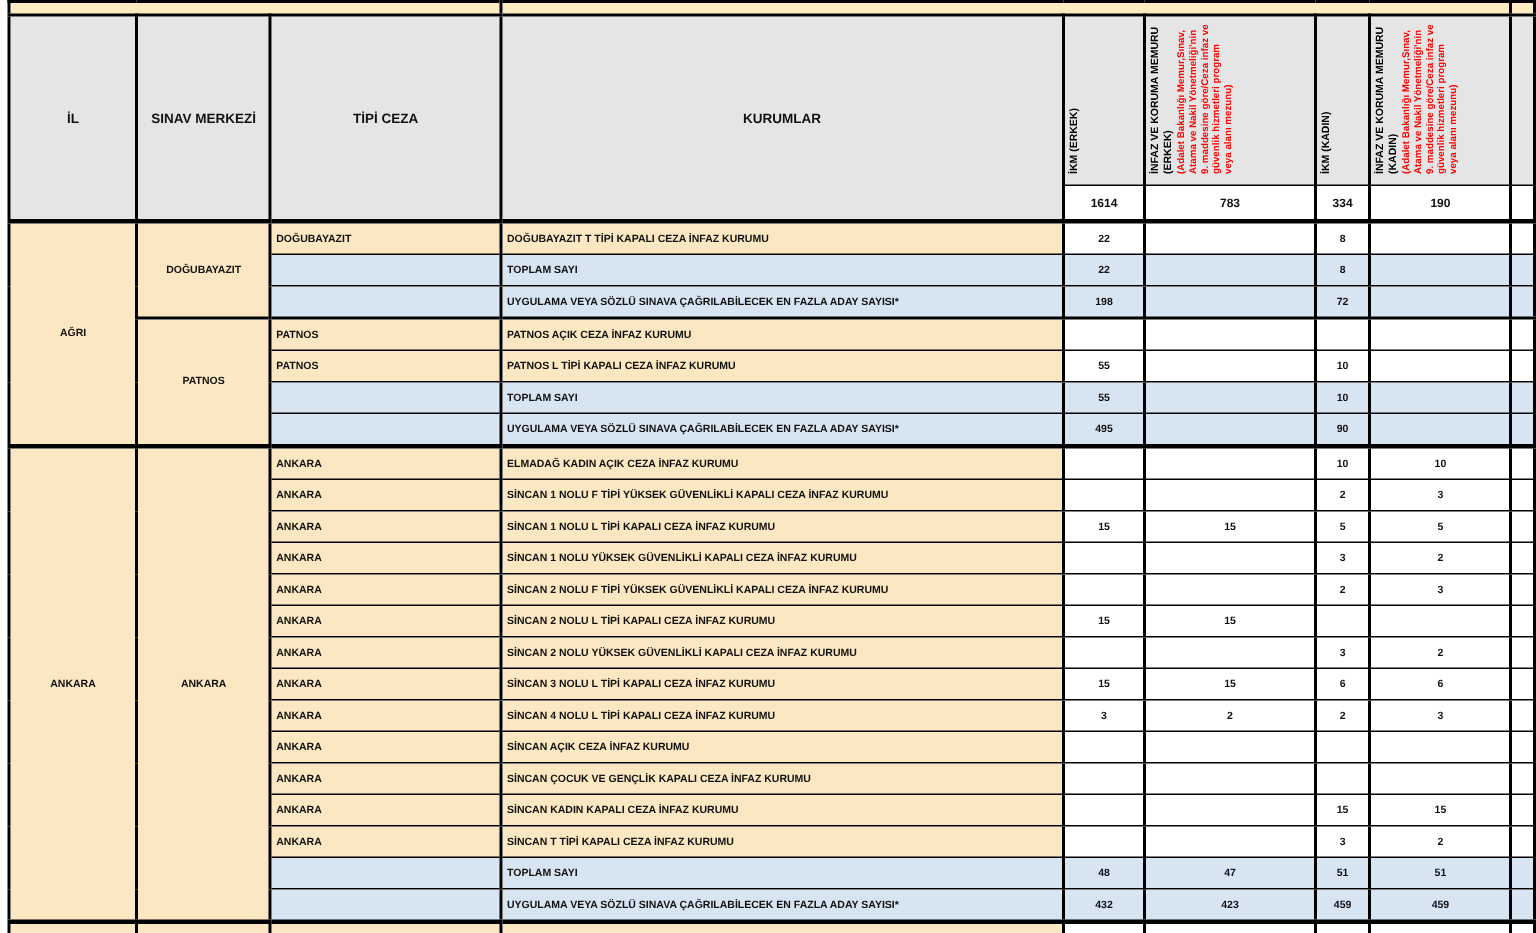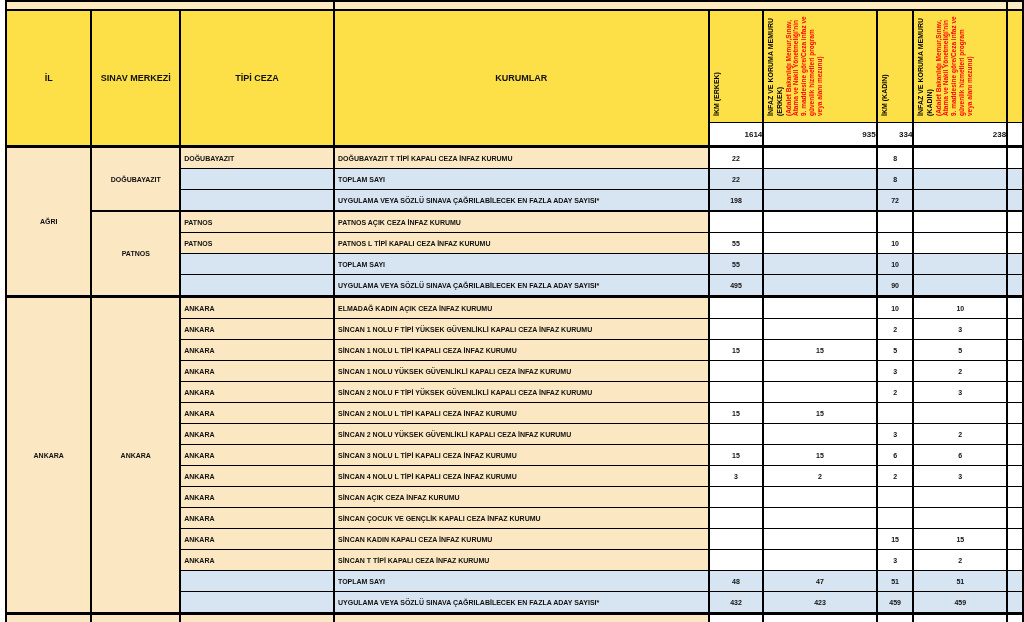--- a/index.html
+++ b/index.html
@@ -8,30 +8,30 @@
   table{border-collapse:collapse;table-layout:fixed;margin:0 0 0 5px;
         font-family:"Liberation Sans",sans-serif;font-weight:bold;color:#111111;
         border:2px solid #000;}
   td{border:1px solid #000;padding:0;overflow:hidden;white-space:nowrap;vertical-align:middle;}
   
   td.c2,td.c3,td.c4,td.c5,td.c6,td.c7,td.c8{border-left-width:2px;}
   td.c9{border-left-width:2.5px;}
   
   tr.strip td{background:#fcecc0;height:7px;border-bottom:2.5px solid #000;}
   
-  tr.hdr td{background:#fde047;}
+  tr.hdr td{background:#e5e5e5;}
   td.hcell{font-size:9px;text-align:center;}
   td.vhead{vertical-align:bottom;height:110px;text-align:left;}
   .vtext{display:inline-block;writing-mode:vertical-rl;transform:rotate(180deg);
          height:102px;margin:3px 2px 2px 3px;font-size:7px;line-height:1.25;
          text-align:left;white-space:normal;}
   .vtext .title{display:block;color:#000;}
   .vtext .red{display:block;color:#ff0000;font-size:6.5px;line-height:1.2;}
   
-  tr.totals td{background:#ffffff;height:22px;text-align:right;font-size:8px;
+  tr.totals td{background:#ffffff;height:22px;text-align:center;font-size:8px;
                border-bottom:2.5px solid #000;}
   
   tr.body td{height:20px;font-size:7px;}
   td.cream{background:#fbe7c1;}
   td.bluebg{background:#d7e4f1;}
   td.valw{background:#ffffff;}
   td.val{text-align:center;font-size:7.5px;}
   td.kur{text-align:left;padding-left:3px;}
   td.agir{text-align:left;padding-left:3px;}
   td.lbl{text-align:center;font-size:7.5px;}
@@ -85,23 +85,23 @@
         <td class="vhead c8">
           <span class="vtext">
             <span class="title">İNFAZ VE KORUMA MEMURU (KADIN)</span>
             <span class="red">(Adalet Bakanlığı Memur,Sınav, Atama ve Nakil Yönetmeliği'nin 9. maddesine göre/Ceza infaz ve güvenlik hizmetleri program veya alanı mezunu)</span>
           </span>
         </td>
         <td class="vhead c9"></td>
       </tr>
       <tr class="totals">
         <td class="c5">1614</td>
-        <td class="c6">935</td>
+        <td class="c6">783</td>
         <td class="c7">334</td>
-        <td class="c8">238</td>
+        <td class="c8">190</td>
         <td class="c9"></td>
       </tr>
     <tr class="body inst section-first">
           <td class="cream lbl c1" rowspan="7">AĞRI</td>
           <td class="cream lbl c2" rowspan="3">DOĞUBAYAZIT</td>
           <td class="cream agir c3">DOĞUBAYAZIT</td>
           <td class="cream kur c4">DOĞUBAYAZIT T TİPİ KAPALI CEZA İNFAZ KURUMU</td>
           <td class="val c5 valw">22</td>
           <td class="val c6 valw"></td>
           <td class="val c7 valw">8</td>

